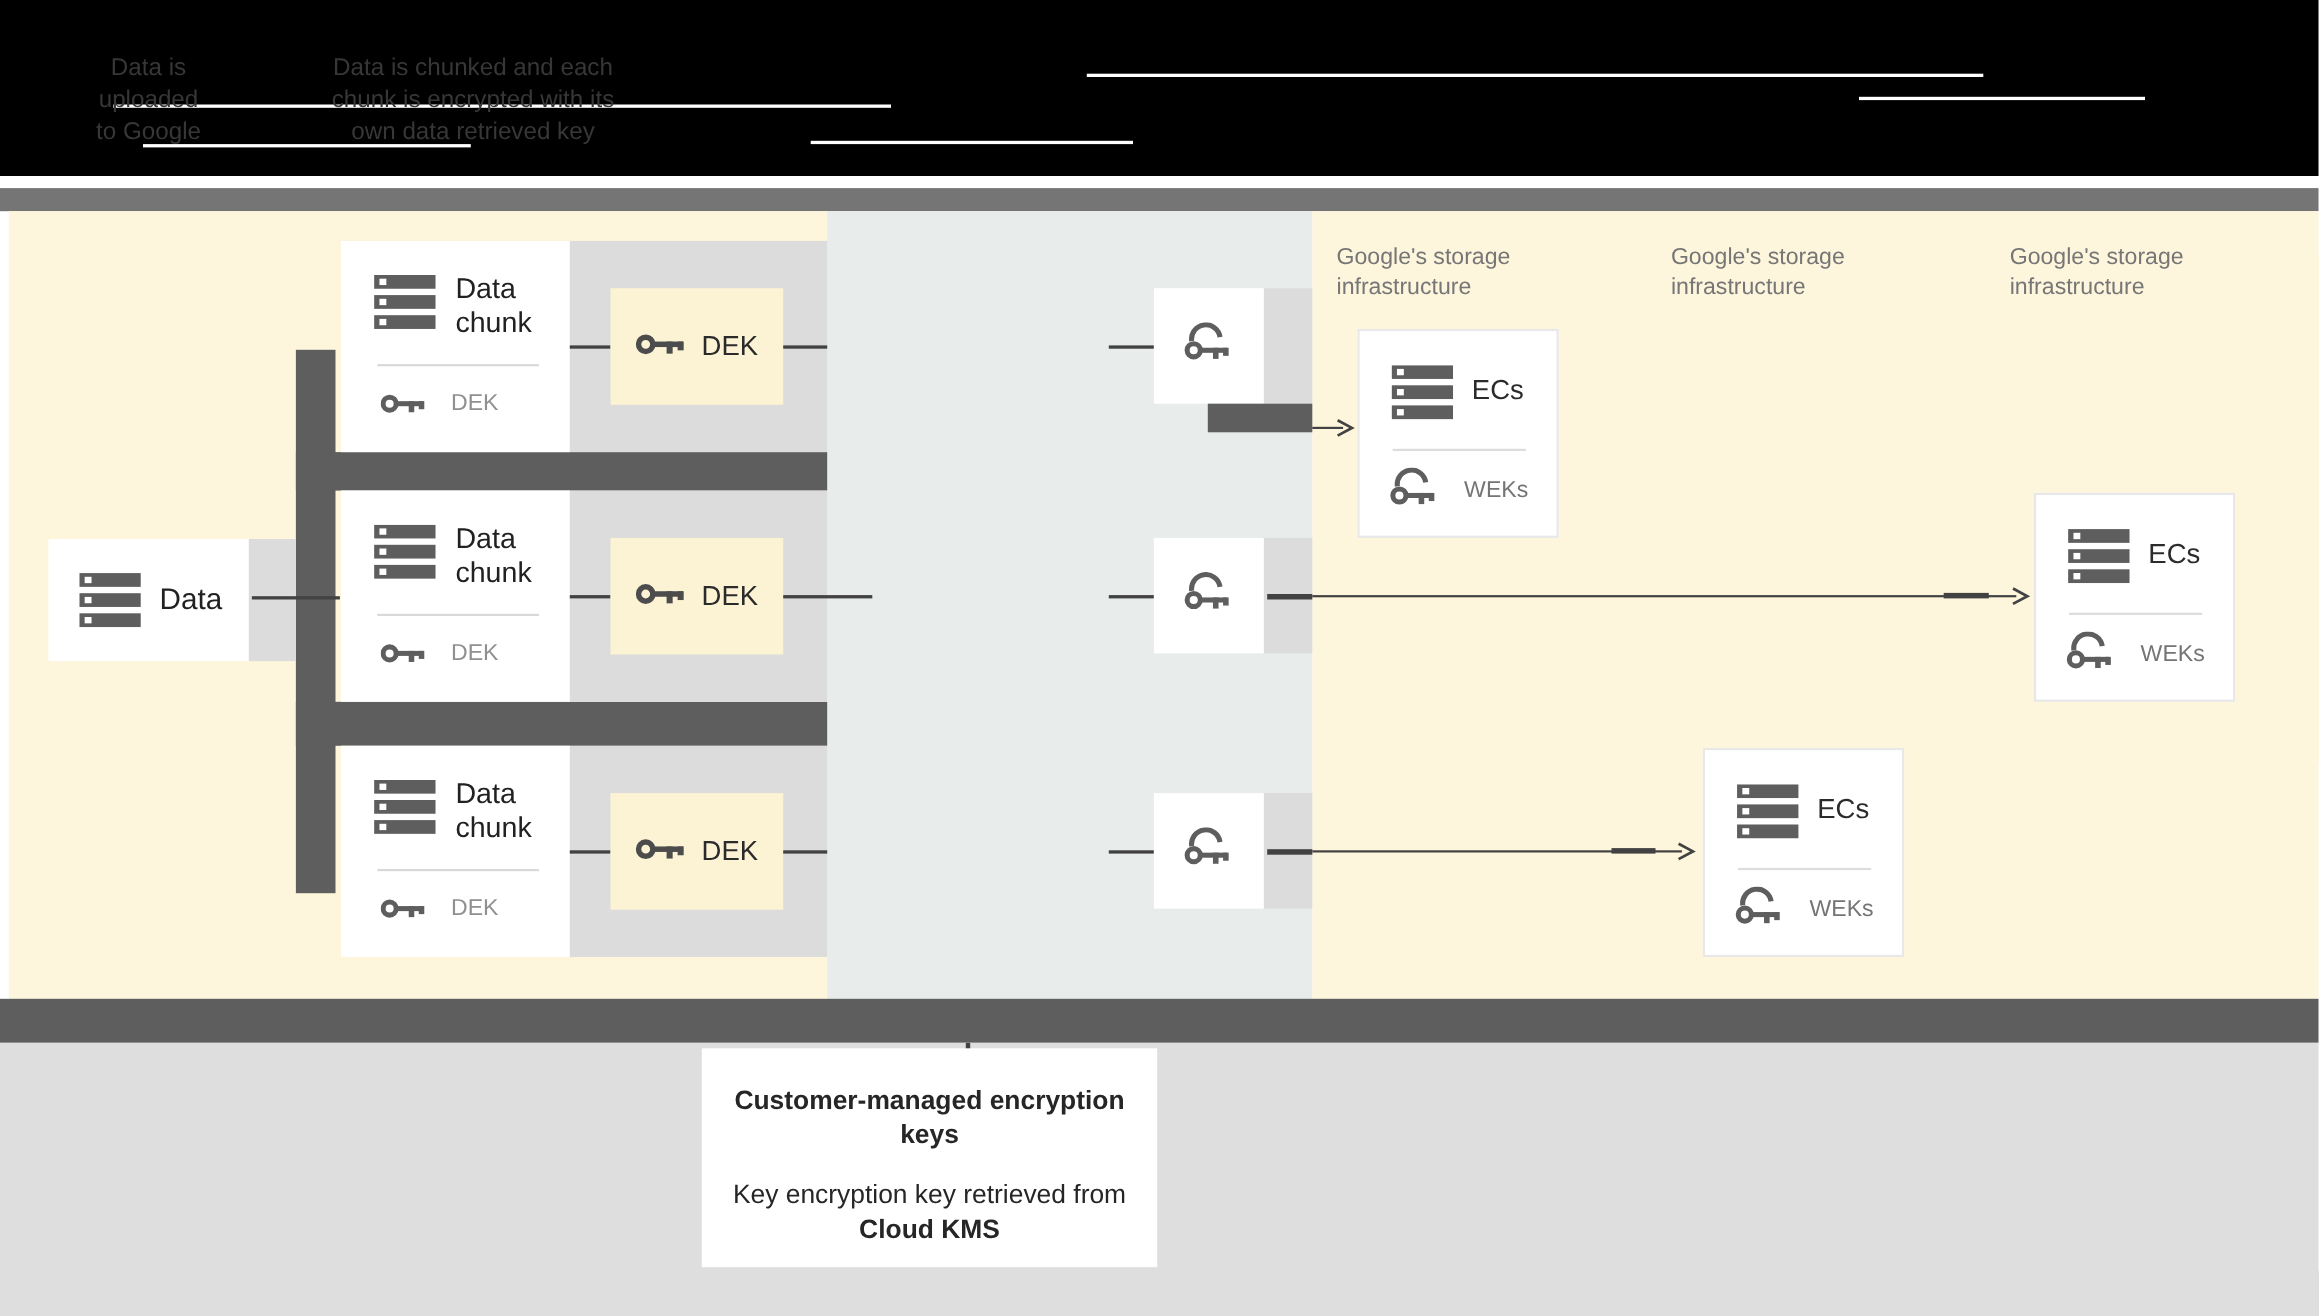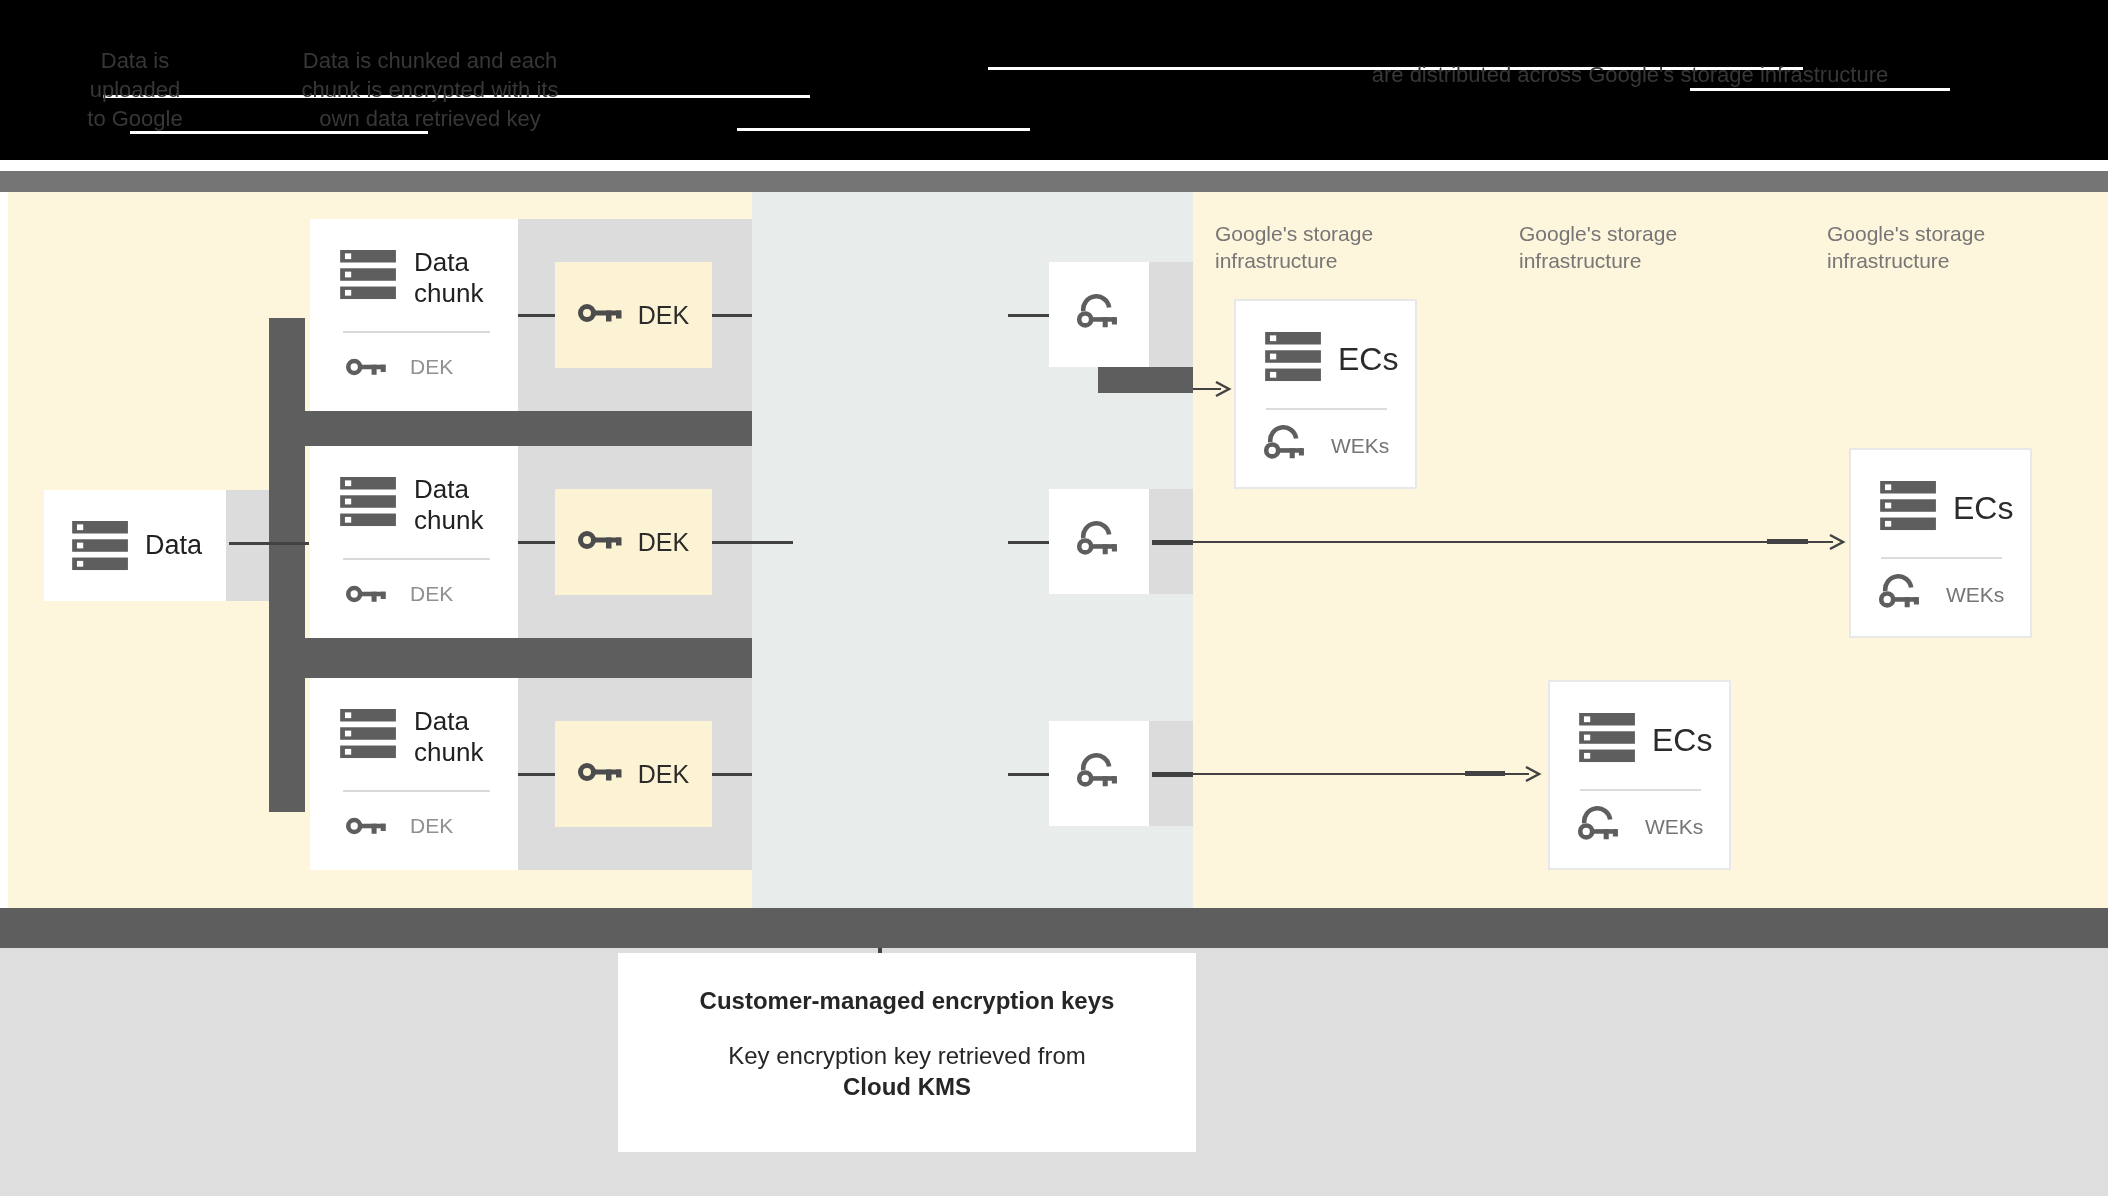--- a/index.html
+++ b/index.html
@@ -23,21 +23,21 @@
   .card{background:#ffffff;}
   .card-title{position:absolute;left:104px;top:28px;font-size:26px;line-height:31px;color:#212121;}
   .card-divider{position:absolute;left:33px;top:112px;width:147px;height:2px;background:#d9d9d9;}
   .card-key-label{position:absolute;left:100px;top:136px;font-size:21px;color:#909090;}
   .dek{background:#fcf3d4;display:flex;align-items:center;justify-content:center;gap:14px;}
   .dek-label{font-size:25px;color:#2b2b2b;}
   .kek{background:#dff0e7;border:2px solid #e2e2e2;display:flex;align-items:center;justify-content:center;gap:14px;}
   .keybox{background:#ffffff;display:flex;align-items:center;justify-content:center;}
   .storage-label{color:#767676;font-size:21px;line-height:27px;}
   .ecbox{background:#ffffff;border:2px solid #e8e8e8;}
-  .ec-label{position:absolute;left:102px;top:40px;font-size:32px;color:#2b2b2b;}
+  .ec-label{position:absolute;left:102px;top:40px;font-size:25px;color:#2b2b2b;}
   .ec-divider{position:absolute;left:30px;top:107px;width:121px;height:2px;background:#dcdcdc;}
   .ec-key-label{position:absolute;left:95px;top:133px;font-size:21px;color:#757575;}
   
   .footer-bg{background:#dedede;}
   .caption-box{background:#ffffff;text-align:center;color:#262626;font-size:24px;line-height:31px;padding-top:32px;}
   .bold{font-weight:bold;}
   .spacer24{height:24px;}
   .icon{position:absolute;display:block;}
   .iconflex{display:block;}
 </style>
@@ -57,21 +57,20 @@
     <div>Data is</div>
     <div>uploaded</div>
     <div>to Google</div>
   </div>
   <div class="abs hcap" style="left:240px;top:46px;width:380px">
     <div>Data is chunked and each</div>
     <div>chunk is encrypted with its</div>
     <div>own data retrieved key</div>
   </div>
   <div class="abs hcap" style="left:1270px;top:60px;width:720px">
-    <div>are distributed across Google's storage infrastructure</div>
   </div>
 
   <div class="abs white-strip" style="left:0;top:160px;width:2108px;height:11px"></div>
   <div class="abs gray-band" style="left:0;top:171px;width:2108px;height:21px"></div>
 
   <div class="abs zone-yellow" style="left:8px;top:192px;width:744px;height:716px"></div>
   <div class="abs zone-blue" style="left:752px;top:192px;width:441px;height:716px"></div>
   <div class="abs zone-yellow" style="left:1193px;top:192px;width:915px;height:716px"></div>
 
   <div class="abs storage-label" style="left:1215px;top:220px;width:220px">
@@ -389,20 +388,20 @@
           <rect x="29" y="24.5" width="5.5" height="11" fill="#5e5e5e"></rect>
           <rect x="39" y="24.5" width="5.5" height="8" fill="#5e5e5e"></rect>
         </svg>
     </span>
     <span class="ec-key-label">WEKs</span>
   </div>
 
   <div class="abs darkbar" style="left:0;top:908px;width:2108px;height:40px"></div>
   <div class="abs footer-bg" style="left:0;top:948px;width:2108px;height:248px"></div>
   <div class="abs line" style="left:878px;top:948px;width:4px;height:6px"></div>
-  <div class="abs whitebox caption-box" style="left:618px;top:953px;width:578px;height:199px">
+  <div class="abs whitebox caption-box" style="left:638px;top:953px;width:414px;height:199px">
     <div class="bold">Customer-managed encryption keys</div>
     <div class="spacer24"></div>
     <div>Key encryption key retrieved from</div>
     <div class="bold">Cloud KMS</div>
   </div>
 
 </div>
 
 </body></html>

